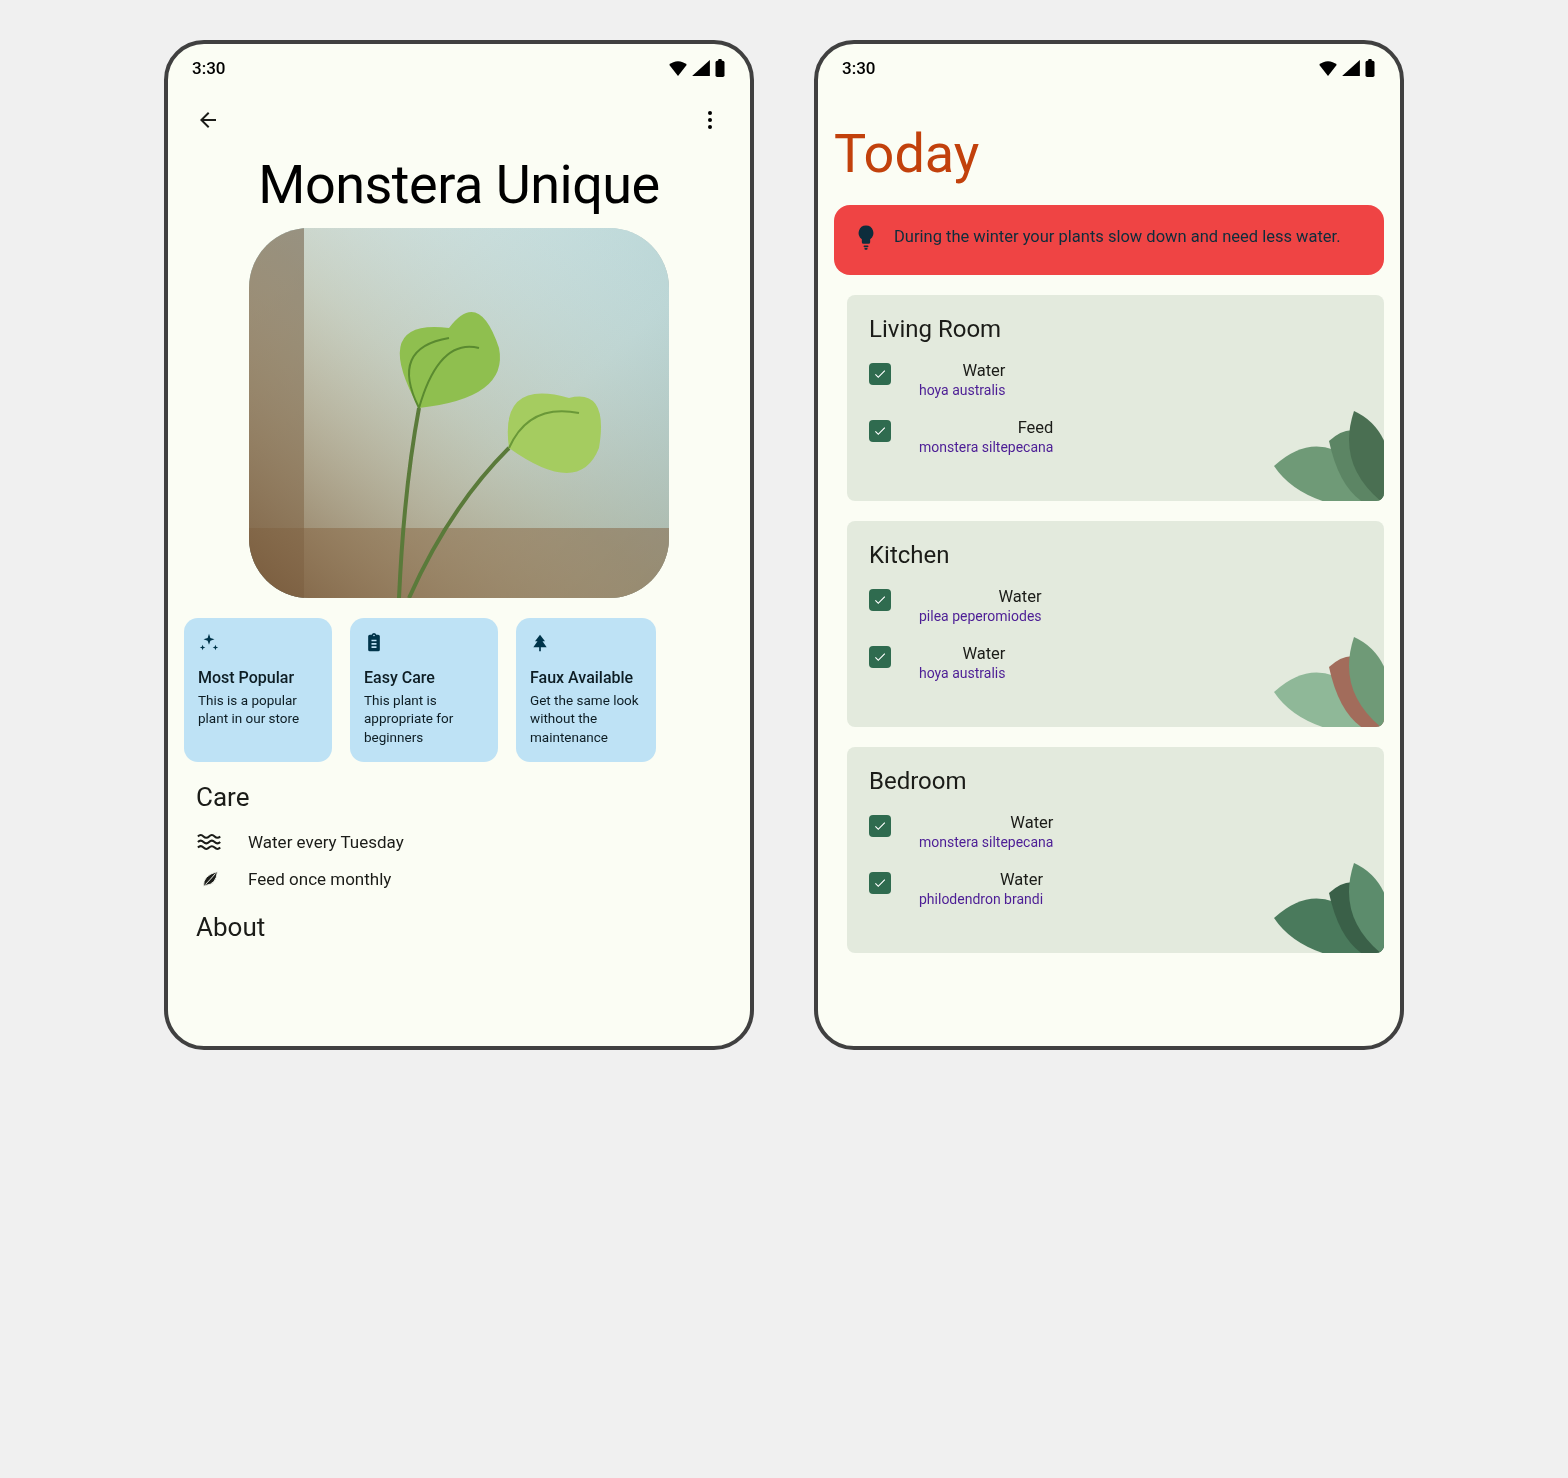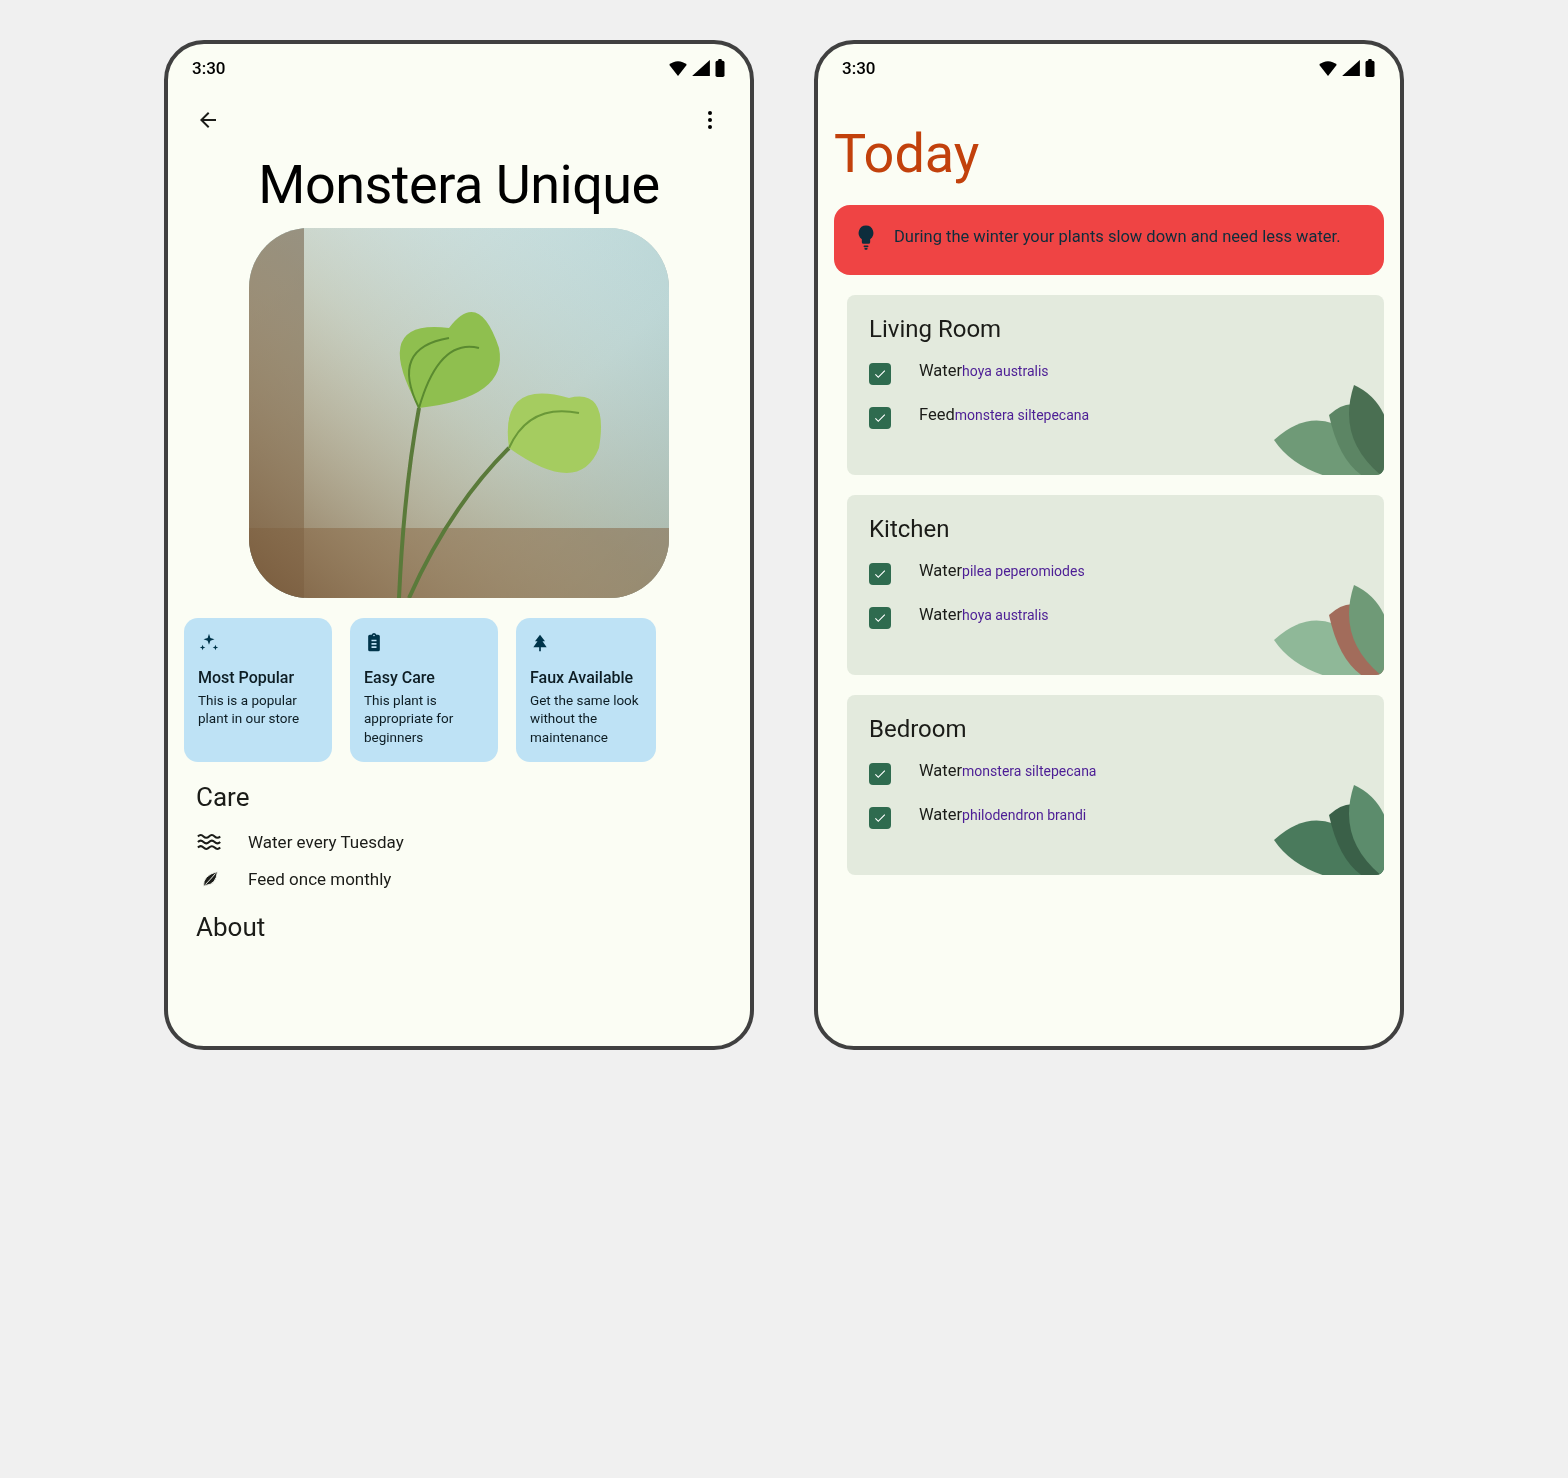--- a/index.html
+++ b/index.html
@@ -136,21 +136,21 @@
   }
   .task:last-child { margin-bottom: 0; }
   .checkbox {
     width: 22px; height: 22px;
     background: #2f6b4f;
     border-radius: 4px;
     display:flex;align-items:center;justify-content:center;
     flex-shrink:0;
     margin-top:2px;
   }
-  .task-main { display:flex; flex-direction:row; }
+  .task-main { display:flex; flex-direction:column;text-align:right; }
   .task-action { font-size: 16.5px; color:#1b1c18; font-weight:400; }
   .task-sub { font-size: 14px; color:#4c1d95; margin-top:2px; }
   .room-art {
     position:absolute;
     right:-10px; bottom:-10px;
     width: 160px; height: 140px;
     pointer-events:none;
   }
 </style>
 </head>

